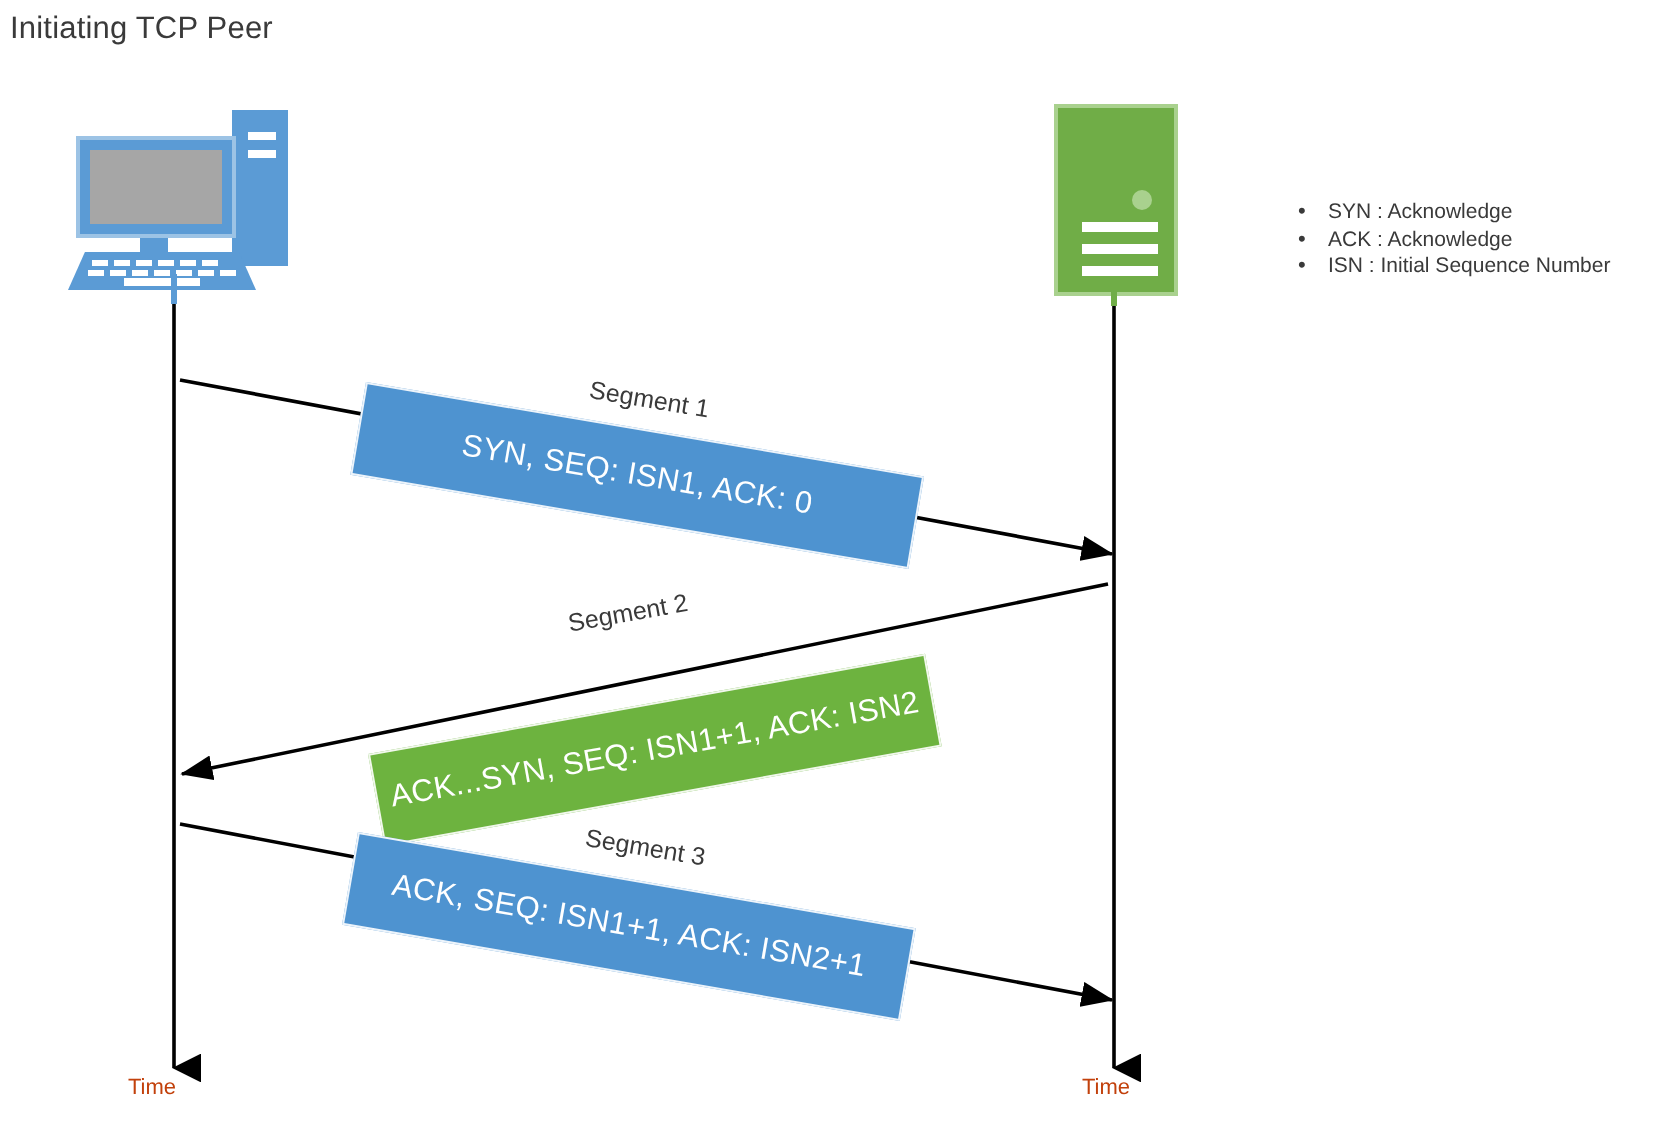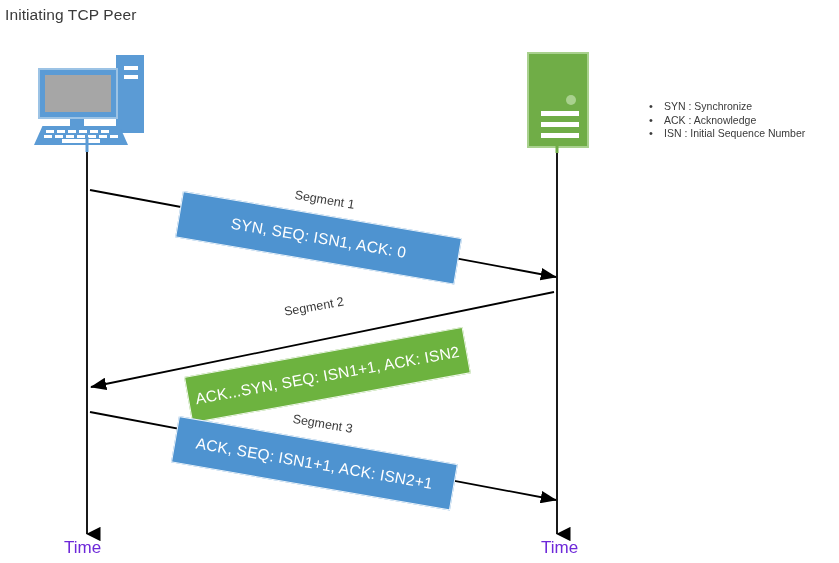--- a/index.html
+++ b/index.html
@@ -177,22 +177,22 @@
     color: #3a3a3a;
     white-space: nowrap;
   }
   #caption-1 { left: 296px; top: 188px; transform: rotate(9.5deg); transform-origin: 0 0; }
   #caption-2 { left: 283px; top: 305px; transform: rotate(-10deg); transform-origin: 0 0; }
   #caption-3 { left: 294px; top: 412px; transform: rotate(9.5deg); transform-origin: 0 0; }
 
   
   .time-label {
     position: absolute;
-    font-size: 17px;
-    color: #6d28d9;
+    font-size: 11px;
+    color: #c2410c;
     white-space: nowrap;
   }
   #time-left  { left: 64px;  top: 538px; }
   #time-right { left: 541px; top: 538px; }
 </style>
 </head>
 <body>
 
 <div class="stage">
 
@@ -277,21 +277,21 @@
 
   <div class="segment-caption" id="caption-3">Segment 3</div>
 
   <div class="time-label" id="time-left">Time</div>
 
   <div class="time-label" id="time-right">Time</div>
 
   <div class="legend">
     <div class="legend-row">
       <span class="legend-bullet">•</span>
-      <span>SYN : Synchronize</span>
+      <span>SYN : Acknowledge</span>
     </div>
     <div class="legend-row">
       <span class="legend-bullet">•</span>
       <span>ACK : Acknowledge</span>
     </div>
     <div class="legend-row">
       <span class="legend-bullet">•</span>
       <span>ISN : Initial Sequence Number</span>
     </div>
   </div>

